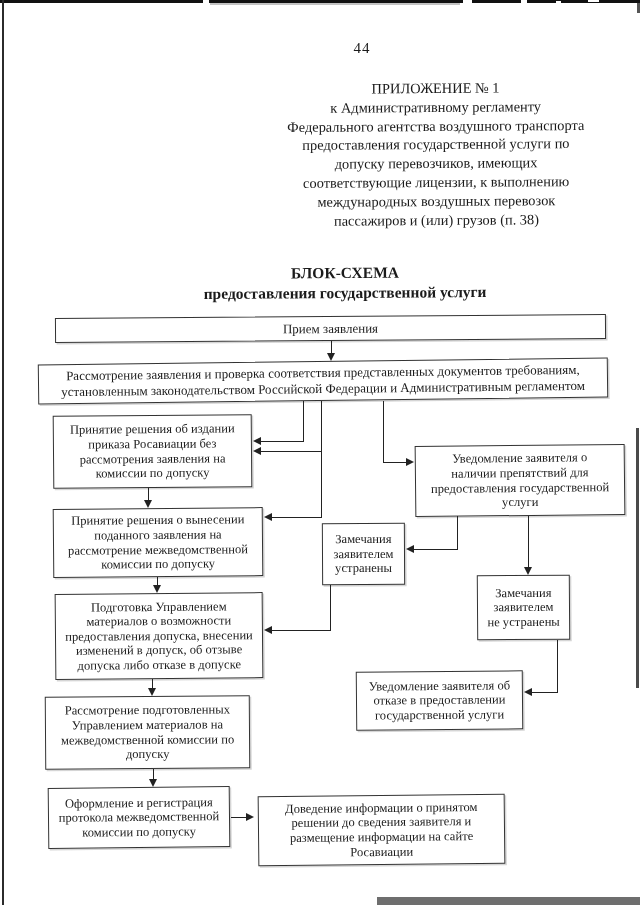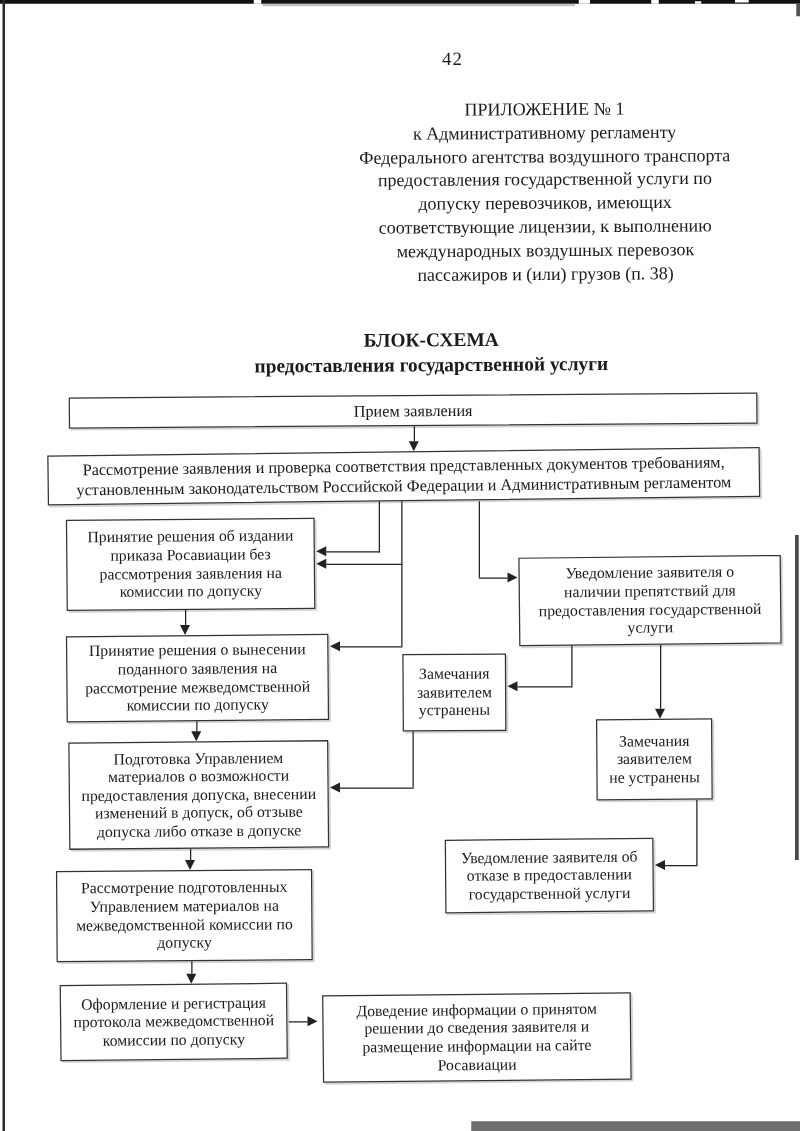--- a/index.html
+++ b/index.html
@@ -46,21 +46,21 @@
   <div class="art" style="left:588px;top:0;width:11px;height:2px;background:#fff;"></div>
   <div class="art" style="left:210px;top:3px;width:250px;height:1.5px;background:#9a9a9a;opacity:.6;"></div>
 
   <div class="art" style="left:2px;top:0;width:1.6px;height:905px;background:#2b2b2b;"></div>
 
   <div class="art" style="left:636px;top:428px;width:2.5px;height:260px;background:#4a4a4a;"></div>
   <div class="art" style="left:637px;top:3px;width:3px;height:10px;background:#555;"></div>
 
   <div class="art" style="left:377px;top:897px;width:263px;height:8px;background:#6e6e6e;"></div>
 
-  <div class="pagenum">42</div>
+  <div class="pagenum">44</div>
 
   <div class="appendix">
     <div class="hd">ПРИЛОЖЕНИЕ № 1</div>
     <div>к Административному регламенту</div>
     <div>Федерального агентства воздушного транспорта</div>
     <div>предоставления государственной услуги по</div>
     <div>допуску перевозчиков, имеющих</div>
     <div>соответствующие лицензии, к выполнению</div>
     <div>международных воздушных перевозок</div>
     <div>пассажиров и (или) грузов (п. 38)</div>

